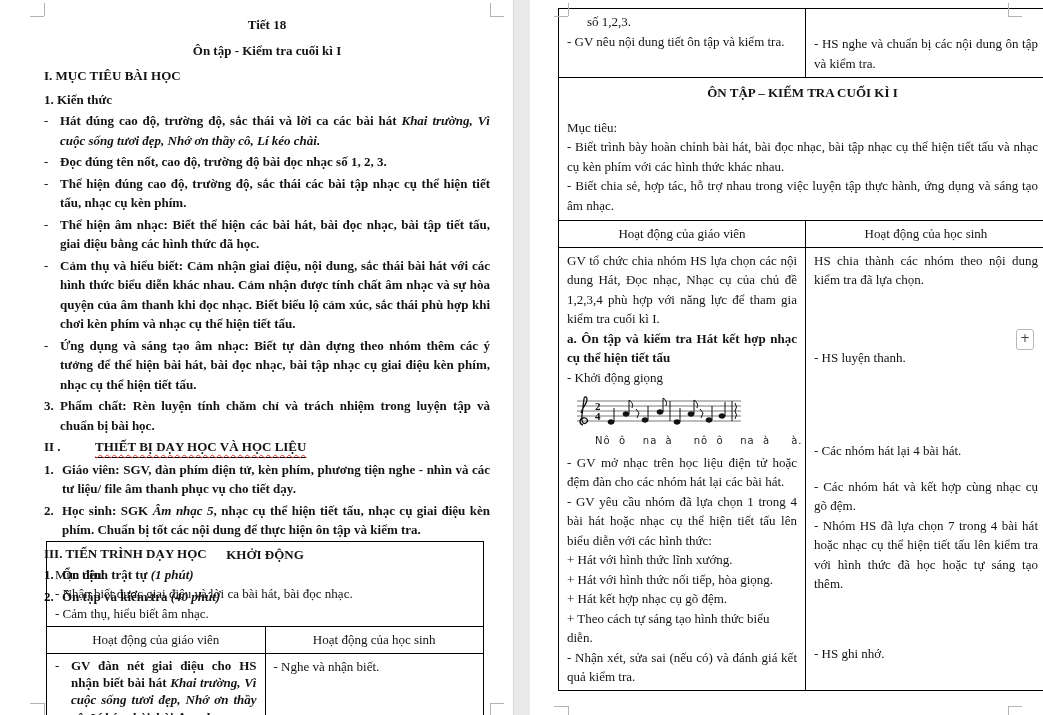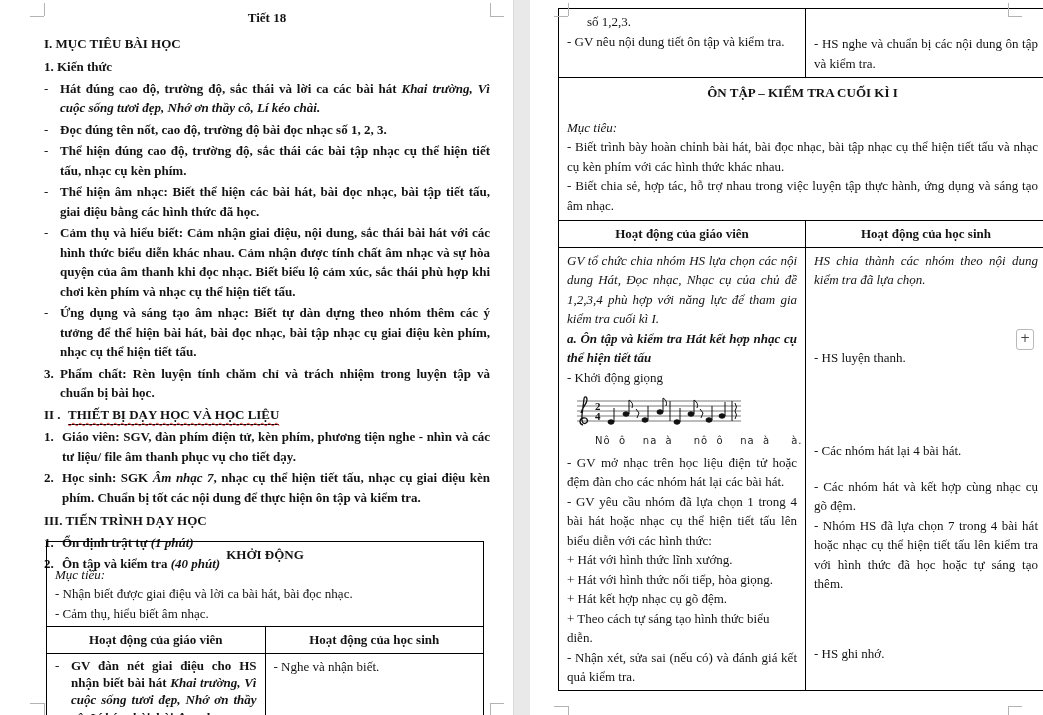--- a/index.html
+++ b/index.html
@@ -15,38 +15,38 @@
   .page-gap{position:absolute;left:513px;top:0;width:17px;height:715px;
     background:#e9e9e9;border-left:1px solid #d8d8d8;border-right:1px solid #d8d8d8;}
   
   .cm{position:absolute;background:#b3b3b3;}
   .cm-h{height:1px;width:14px;}
   .cm-v{width:1px;height:13px;}
   
   p,.ln{margin:0;}
   .c{text-align:center;}
   .b{font-weight:bold;}
-  .it{font-style:italic;}
+  .it{}
   .j{text-align:justify;}
-  .contentL{position:absolute;left:44px;top:8px;width:446px;}
+  .contentL{position:absolute;left:44px;top:15px;width:446px;}
   .mt4{margin-top:4px;} .mt6{margin-top:6px;}
   .li{display:flex;margin-top:2px;}
   .li .mk{flex:none;width:16px;}
   .li .mk2{flex:none;width:24px;}
   .li .mk3{flex:none;width:18px;}
   .li .tx{flex:1;font-weight:bold;}
-  .hii{border-bottom:1.6px solid #000;}
+  .hii{border-bottom:1.6px solid #000;margin-left:27px;}
   .sq{text-decoration-line:underline;text-decoration-style:wavy;
       text-decoration-color:#e0392f;text-decoration-thickness:1px;text-underline-offset:3px;}
   
   table.doc{border-collapse:collapse;table-layout:fixed;}
   table.doc td{border:1.5px solid #000;vertical-align:top;padding:3px 8px;overflow:hidden;}
   .tblL{position:absolute;left:46px;top:541px;width:438px;}
   .tblR{position:absolute;left:28px;top:8px;width:454px;}
-  .thcell{text-align:center;font-weight:bold;} .sp58{height:58px;} .sp74{height:74px;}
+  .thcell{text-align:center;font-weight:normal;} .sp58{height:58px;} .sp74{height:74px;}
   .sp16{height:16px;} .sp56{height:50px;} .sp22{height:22px;}
   .indent20{padding-left:20px;}
   .tight{line-height:17.4px;}
   .titlegap{margin-bottom:15px;margin-top:2px;}
   
   .music{margin:4px 0 2px 2px;width:180px;}
   .music svg{display:block;}
   .lyrics{white-space:pre;font-family:"DejaVu Sans", sans-serif;font-size:10px;
           color:#222;margin:-2px 0 0 26px;letter-spacing:1px;}
   
@@ -54,20 +54,21 @@
     background:#fff;border:1px solid #b9b9b9;border-radius:3px;
     font-family:"DejaVu Sans", sans-serif;font-size:12px;line-height:17px;
     text-align:center;color:#444;cursor:pointer;}
 </style>
 </head>
 <body>
 
 <div class="page pageL">
   <div class="contentL">
     <p class="c b">Tiết 18</p>
+    <p class="c b mt6">Ôn tập - Kiểm tra cuối kì I</p>
 
     <p class="b mt6">I. MỤC TIÊU BÀI HỌC</p>
     <p class="b mt4">1. Kiến thức</p>
 
     <div class="li">
       <span class="mk">-</span>
       <span class="tx j"><span>Hát đúng cao độ, trường độ, sắc thái và lời ca các bài hát </span><i>Khai trường, Vì cuộc sống tươi đẹp, Nhớ ơn thầy cô, Lí kéo chài.</i></span>
     </div>
     <div class="li">
       <span class="mk">-</span>
@@ -101,21 +102,21 @@
       <span class="mk2 b">II .</span>
       <span class="b hii"><span class="sq">THIẾT BỊ DẠY HỌC VÀ HỌC LIỆU</span></span>
     </div>
 
     <div class="li">
       <span class="mk3 b">1.</span>
       <span class="tx j"><b>Giáo viên:</b><span>  SGV, đàn phím điện tử, kèn phím, phương tiện nghe - nhìn và các tư liệu/ file âm thanh phục vụ cho tiết dạy.</span></span>
     </div>
     <div class="li">
       <span class="mk3 b">2.</span>
-      <span class="tx j"><b>Học sinh:</b><span>  SGK </span><i>Âm nhạc 7</i><span>, nhạc cụ thể hiện tiết tấu, nhạc cụ giai điệu kèn phím. Chuẩn bị tốt các nội dung để thực hiện ôn tập và kiểm tra.</span></span>
+      <span class="tx j"><b>Học sinh:</b><span>  SGK </span><i>Âm nhạc 5</i><span>, nhạc cụ thể hiện tiết tấu, nhạc cụ giai điệu kèn phím. Chuẩn bị tốt các nội dung để thực hiện ôn tập và kiểm tra.</span></span>
     </div>
 
     <p class="b mt4">III. TIẾN TRÌNH DẠY HỌC</p>
 
     <div class="li">
       <span class="mk3 b">1.</span>
       <span class="tx"><b>Ổn định trật tự </b><i>(1 phút)</i></span>
     </div>
     <div class="li">
       <span class="mk3 b">2.</span>

